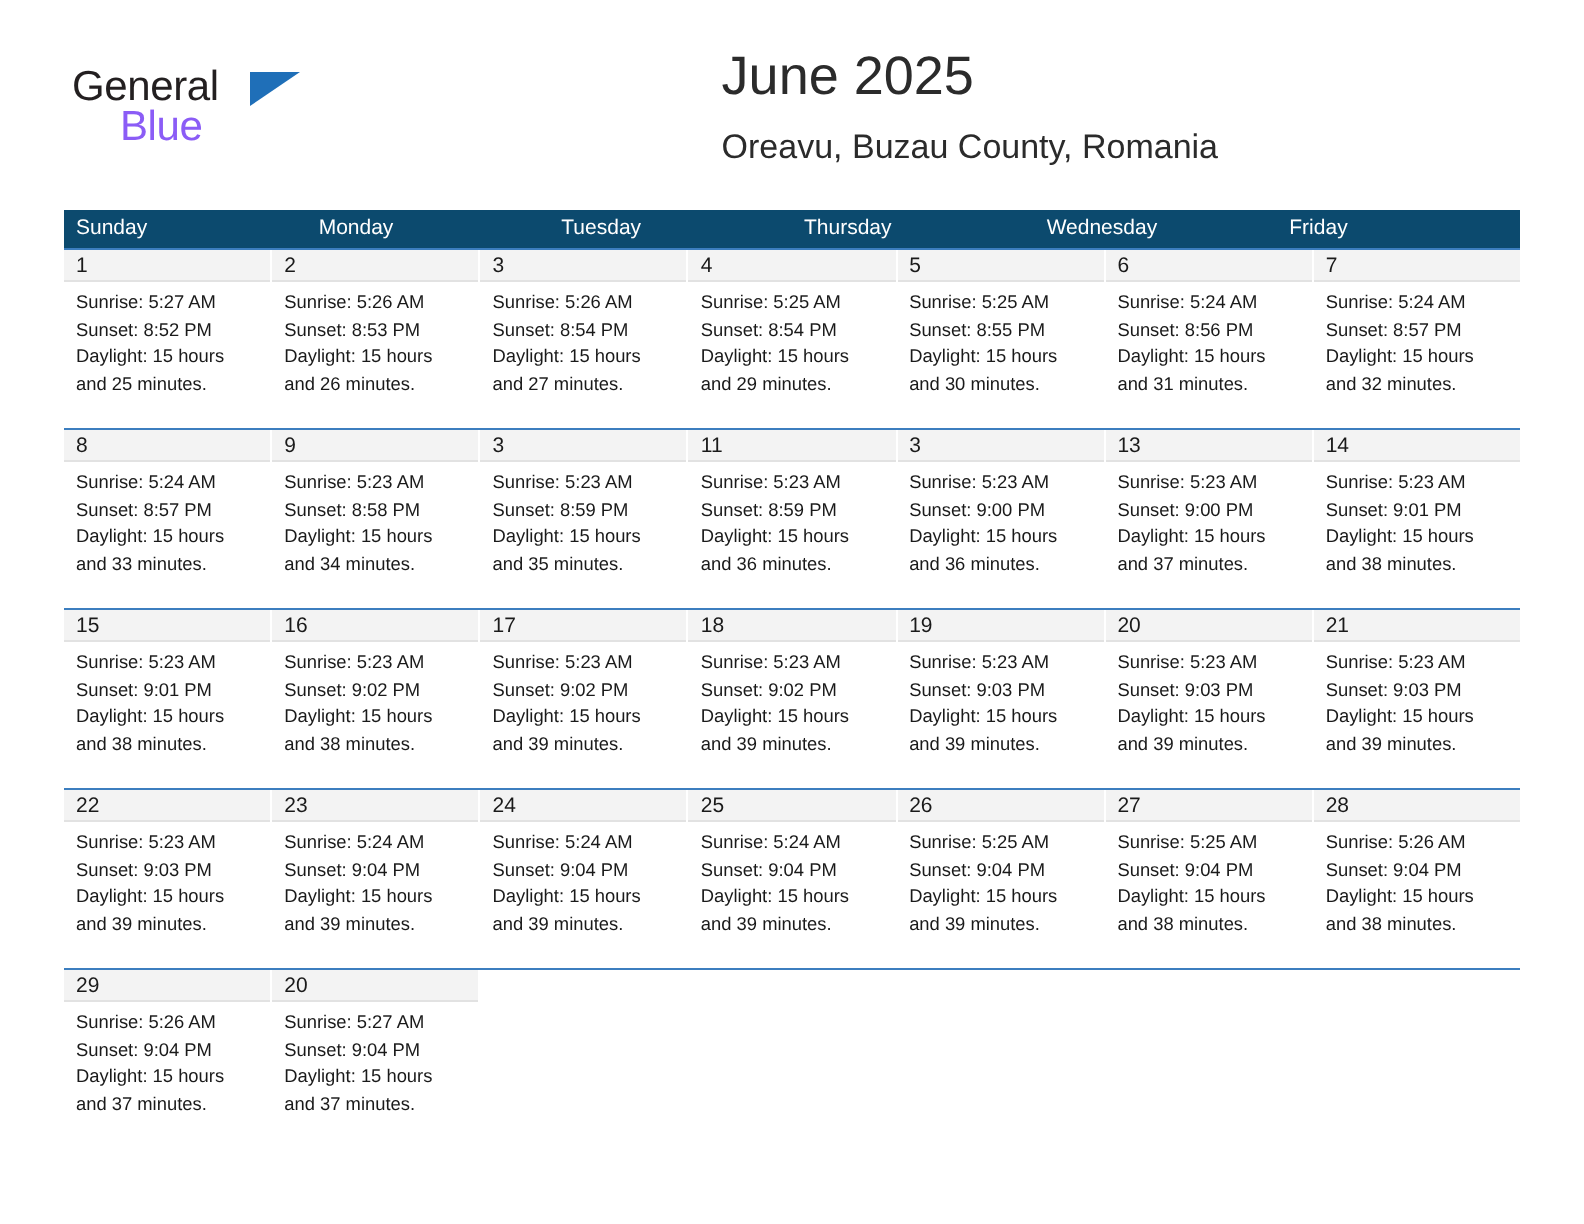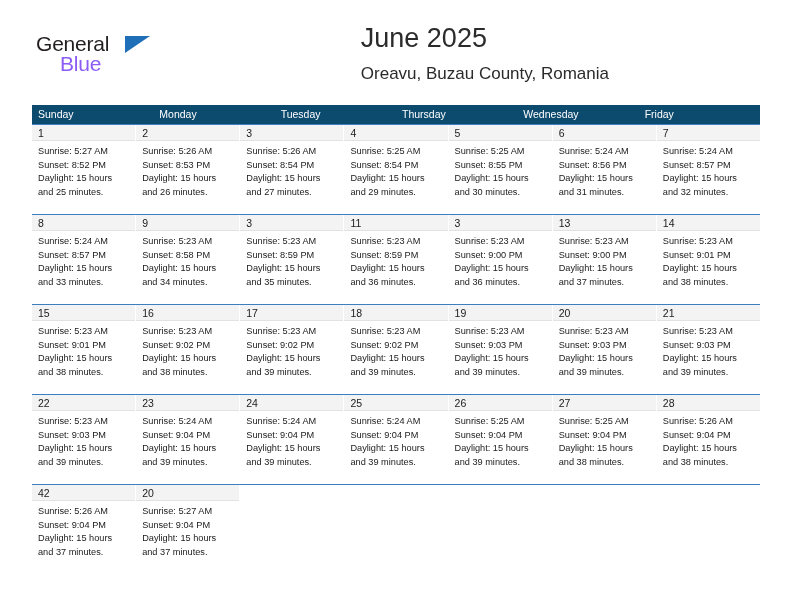--- a/index.html
+++ b/index.html
@@ -428,21 +428,21 @@
             <div class="info">
               <div>Sunrise: 5:26 AM</div>
               <div>Sunset: 9:04 PM</div>
               <div>Daylight: 15 hours</div>
               <div>and 38 minutes.</div>
             </div>
           </div>
         </div>
         <div class="week last">
           <div class="day">
-            <div class="daynum">42</div>
+            <div class="daynum">29</div>
             <div class="info">
               <div>Sunrise: 5:26 AM</div>
               <div>Sunset: 9:04 PM</div>
               <div>Daylight: 15 hours</div>
               <div>and 37 minutes.</div>
             </div>
           </div>
           <div class="day">
             <div class="daynum">20</div>
             <div class="info">

